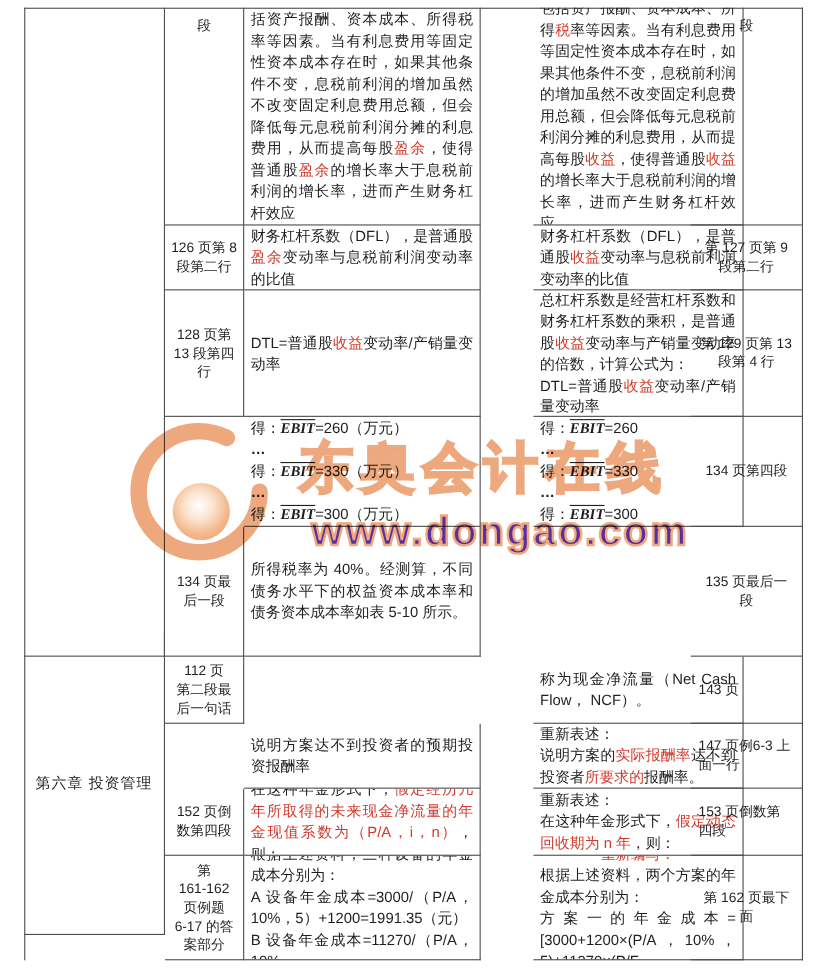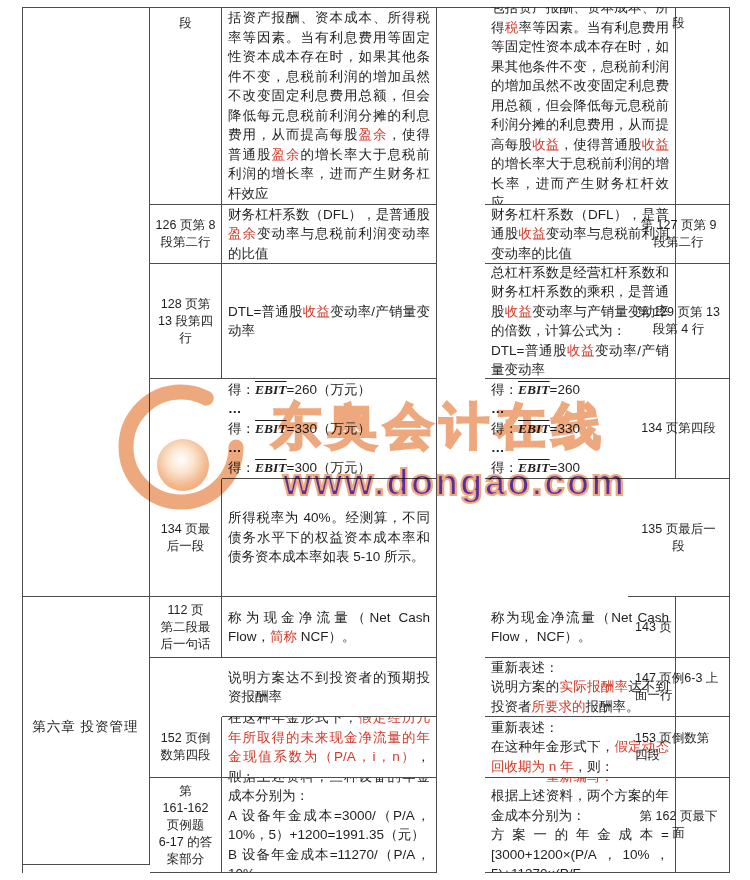--- a/index.html
+++ b/index.html
@@ -20,21 +20,21 @@
   .rA{top:7px;height:198px;}
   .rB{top:205px;height:59px;}
   .rC{top:264px;height:115px;}
   .rD{top:379px;height:100px;}
   .rE{top:479px;height:118px;}
   .rF{top:597px;height:61px;}
   .rG{top:658px;height:59px;}
   .rH{top:717px;height:61px;}
   .rI{top:778px;height:95px;}
   .chapTop{top:7px;height:590px;}
-  .chapBottom{top:589px;height:276px;}
+  .chapBottom{top:574px;height:276px;}
   
   .ref{font-size:12.5px;line-height:17px;text-align:center;align-items:center;
        white-space:pre-line;padding:2px 3px;}
   .ref.left{text-align:left;align-items:flex-start;padding-left:7px;}
   .ref.top{justify-content:flex-start;padding-top:8px;}
   .chap{font-size:13.5px;text-align:center;align-items:center;letter-spacing:1px;}
   .txt{font-size:13.5px;line-height:19.5px;padding:2px 6px;}
   .para{text-align:justify;}
   .para.center{text-align:center;}
   .red{color:#d13a2a;}
@@ -114,23 +114,20 @@
 后一段</div>
   <div class="cell txt cc3 rE">
       <div class="para"><span>所得税率为 40%。经测算，不同债务水平下的权益资本成本率和债务资本成本率如表 5-10 所示。</span></div>
     </div>
   <div class="cell ref cc5 rE">135 页最后一
 段</div>
 
   <div class="cell ref cc2 rF">112 页
 第二段最
 后一句话</div>
-  <div class="cell txt cc3 rF">
-      <div class="para"><span>称为现金净流量（Net Cash Flow，</span><span class="red">简称</span><span> NCF）。</span></div>
-    </div>
   <div class="cell txt cc4 rF">
       <div class="para"><span>称为现金净流量（Net Cash Flow， NCF）。</span></div>
     </div>
   <div class="cell ref left cc5 rF">143 页</div>
 
   <div class="cell txt cc3 rG">
       <div class="para"><span>说明方案达不到投资者的预期投资报酬率</span></div>
     </div>
   <div class="cell txt cc4 rG">
       <div class="para"><span>重新表述：</span></div>

